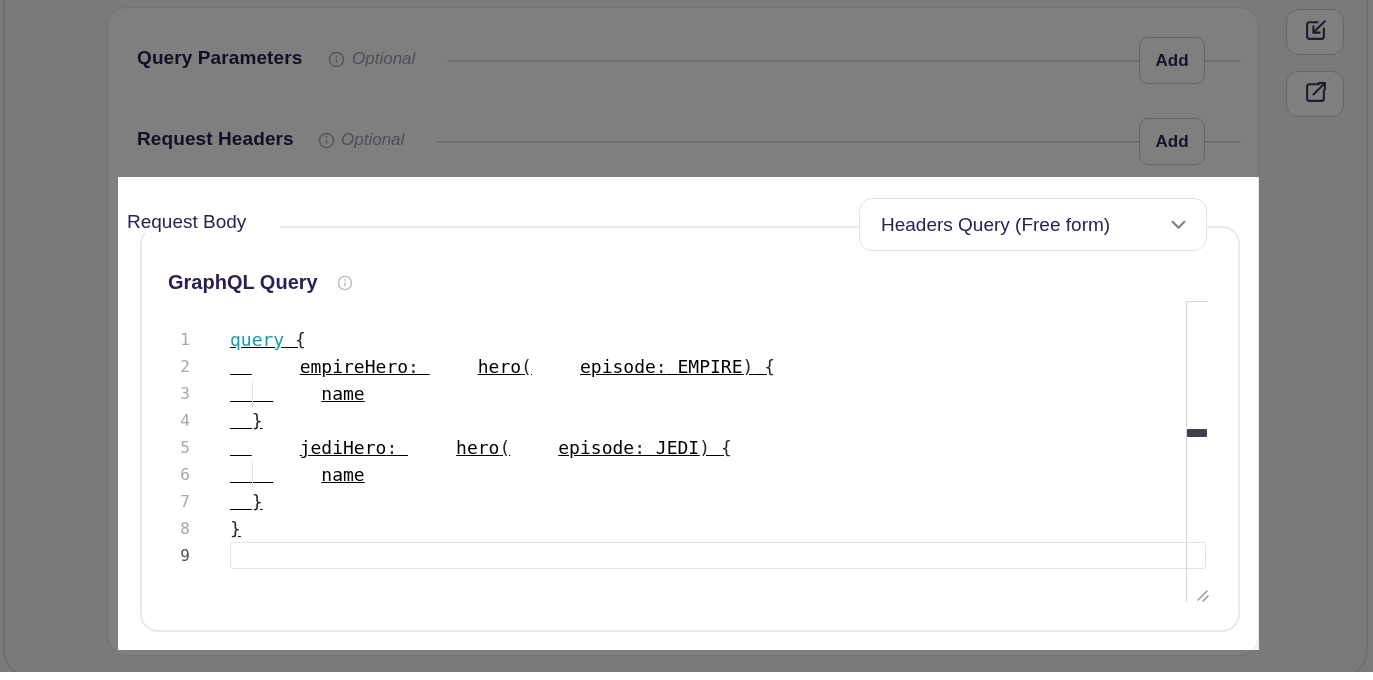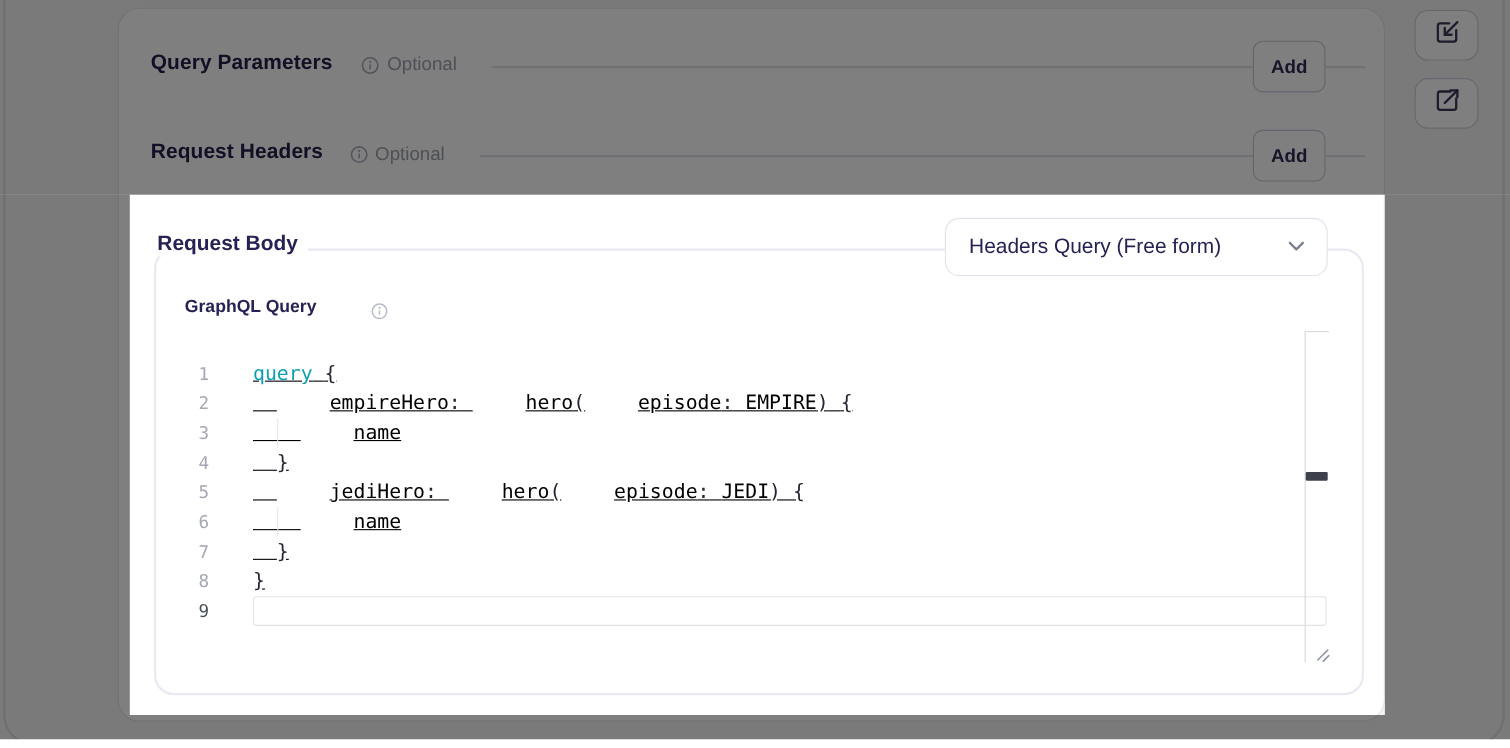--- a/index.html
+++ b/index.html
@@ -7,40 +7,40 @@
   body { font-family:"Liberation Sans", sans-serif; }
   .stage { position:relative; width:1373px; height:672px; background:#f4f4f7; overflow:hidden; }
   .abs { position:absolute; }
 
   
   .outer-frame { left:3px; top:-30px; width:1365px; height:708px; border:2px solid #dddde6; border-radius:28px; }
   .main-card { left:107px; top:7px; width:1152px; height:649px; background:#ffffff; border:1px solid #e3e3ea; border-radius:20px; }
 
   
   .sec-title { font-size:19px; font-weight:700; color:#23204a; letter-spacing:.1px; }
-  .optional { font-size:17px; color:#9ba0ac; }
+  .optional { font-size:17px; font-style:italic; color:#9ba0ac; }
   .divider { height:2px; background:#e0dfe8; }
   .add-btn { width:66px; height:47px; border:1.5px solid #c9c6da; border-radius:9px; background:#fff; color:#2e2a52;
              font-size:17px; font-weight:700; display:flex; align-items:center; justify-content:center; cursor:pointer; }
 
   
   .icon-btn { width:58px; height:46px; border:1.5px solid #cfccde; border-radius:12px; background:#fff; color:#3b3658;
               display:flex; align-items:center; justify-content:center; cursor:pointer; }
 
   .info-icon { display:inline-block; color:#a9adbd; }
 
   
-  .rb-title { left:143px; top:211px; font-size:19px; font-weight:700; color:#262254; background:#fff; padding:0 6px 0 0; }
+  .rb-title { left:127px; top:211px; font-size:19px; font-weight:400; color:#262254; background:#fff; padding:0 6px 0 0; }
   .outline-card { left:140px; top:226px; width:1100px; height:406px; border:2px solid #e9e9f2; border-radius:18px; background:#fff; }
   .outline-notch { left:150px; top:219px; width:130px; height:16px; background:#fff; }
   .body-type-select { left:859px; top:198px; width:348px; height:53px; background:#fff; border:1.5px solid #e2e2ec; border-radius:13px;
                       display:flex; align-items:center; justify-content:space-between; padding:0 20px 0 21px; cursor:pointer; }
   .body-type-select .val { font-size:19px; color:#262254; }
 
-  .editor-label { left:168px; top:271px; font-size:16px; font-weight:700; color:#262254; }
+  .editor-label { left:168px; top:271px; font-size:20px; font-weight:700; color:#262254; }
 
   
   .gutter { left:158px; top:326px; width:32px; text-align:right; font-family:"DejaVu Sans Mono", monospace;
             font-size:16px; color:#a4a8b2; }
   .gutter .ln { height:27px; line-height:27px; }
   .gutter .ln.active { color:#4b5059; }
   .code { left:230px; top:326px; font-family:"DejaVu Sans Mono", monospace; font-size:18px; white-space:pre; cursor:text;text-decoration:underline; }
   .code-line { height:27px; line-height:27px; }
   .tok-kw   { color:#0d9fb2; }
   .tok-prop { color:#000000;margin-left:48px; }

